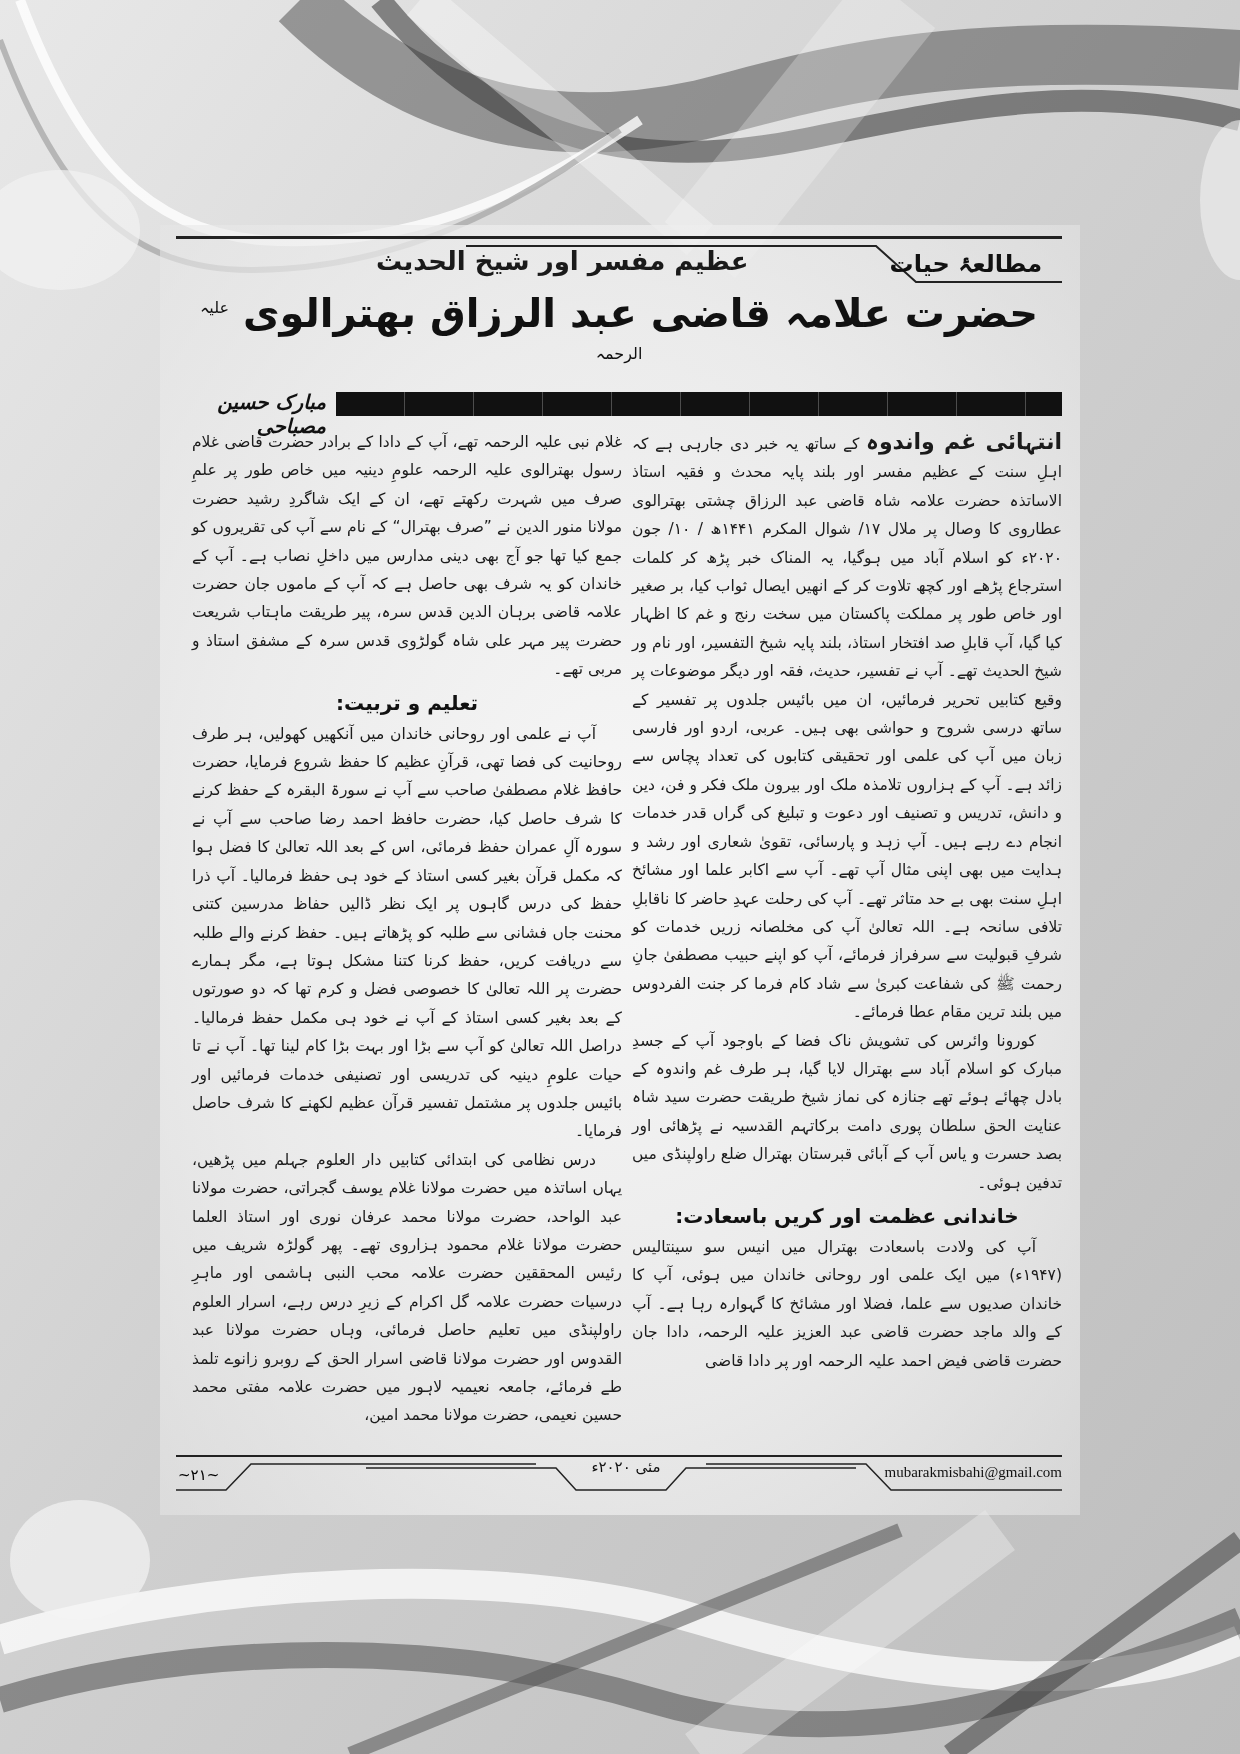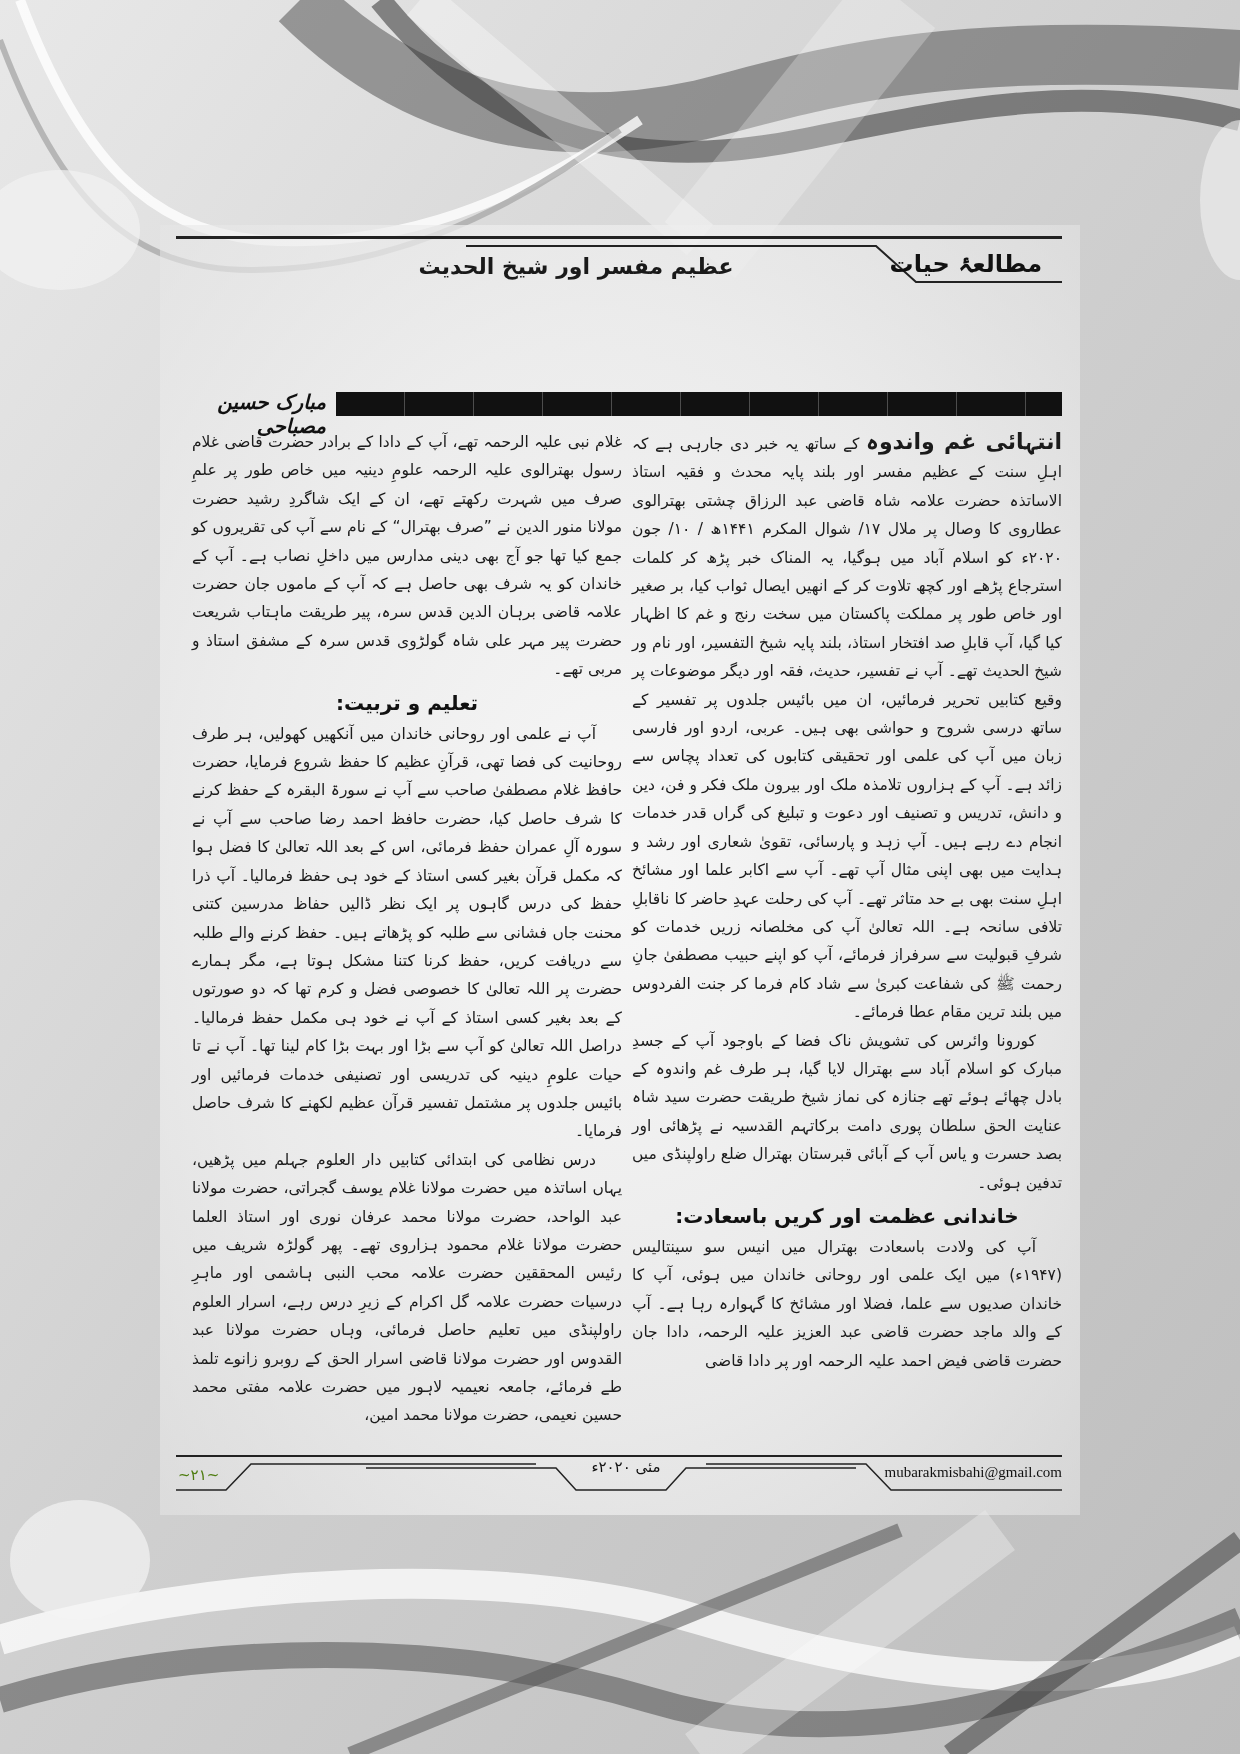--- a/index.html
+++ b/index.html
@@ -16,22 +16,22 @@
     position:absolute; left:160px; top:225px; width:920px; height:1290px; z-index:1;
     background: radial-gradient(ellipse at center, rgba(250,250,250,0.92) 0%, rgba(240,240,240,0.82) 60%, rgba(230,230,230,0.55) 100%);
   }
   .top-rule { position:absolute; left:0; top:4px; width:886px; height:3px; background:#222; }
   .header-row { position:absolute; left:0; top:4px; width:886px; height:52px; }
   .section-label {
     position:absolute; right:20px; top:14px; font-size:24px; font-weight:bold; color:#111;
     font-family:"DejaVu Sans", sans-serif;
   }
   .subtitle {
-    position:absolute; left:200px; top:18px; width:400px; text-align:center;
-    font-size:22px; font-weight:bold; color:#1a1a1a;
+    position:absolute; left:200px; top:10px; width:400px; 
+    font-size:26px; font-weight:bold; color:#1a1a1a;
   }
   .main-title {
     position:absolute; left:0; top:58px; width:886px; text-align:center;
     font-size:40px; font-weight:bold; color:#111; direction:rtl;
   }
   .honorific { font-size:16px; vertical-align:super; font-weight:normal; }
   .dates {
     position:absolute; left:0; top:118px; width:886px; text-align:center;
     font-size:22px; font-weight:bold; color:#111; direction:rtl;
   }
@@ -56,21 +56,21 @@
   .col p { margin:0; text-indent:0; }
   .col p.indent { text-indent:26px; }
   .col h3 {
     margin:4px 0 2px 0; font-size:20px; line-height:30px; font-weight:bold; color:#111;
   }
   .col h3.centered { text-align:center; }
   .lead { font-size:22px; font-weight:bold; }
   .footer { position:absolute; left:0; top:1222px; width:886px; height:40px; }
   .footer svg { position:absolute; left:0; top:0; }
   .page-num {
-    position:absolute; left:2px; top:12px; font-size:15px; color:#4d7c0f; direction:rtl;
+    position:absolute; left:2px; top:12px; font-size:15px; color:#000000; direction:rtl;
   }
   .issue-date {
     position:absolute; left:400px; top:4px; width:100px; text-align:center; font-size:15px; color:#111; direction:rtl;
   }
   .email {
     position:absolute; right:0; top:10px; font-family:"Liberation Serif", serif; font-size:15px; color:#111;
   }
 </style>
 </head>
 <body>
@@ -109,20 +109,24 @@
   <div class="top-rule"></div>
 
   <div class="header-row">
     <svg width="886" height="52" style="position:absolute;left:0;top:0">
       <polyline points="290,10 700,10 740,46 886,46" fill="none" stroke="#222" stroke-width="2"></polyline>
     </svg>
     <div class="section-label">مطالعۂ حیات</div>
     <div class="subtitle">عظیم مفسر اور شیخ الحدیث</div>
   </div>
 
+  <div class="main-title">
+    <span>حضرت علامہ قاضی عبد الرزاق بھترالوی</span>
+    <span class="honorific">علیہ الرحمہ</span>
+  </div>
 
 
   <div class="author-row">
     <div class="author-name">مبارک حسین مصباحی</div>
     <div class="author-bar"></div>
   </div>
 
   <div class="columns">
     <div class="col col-right">
       <p>

